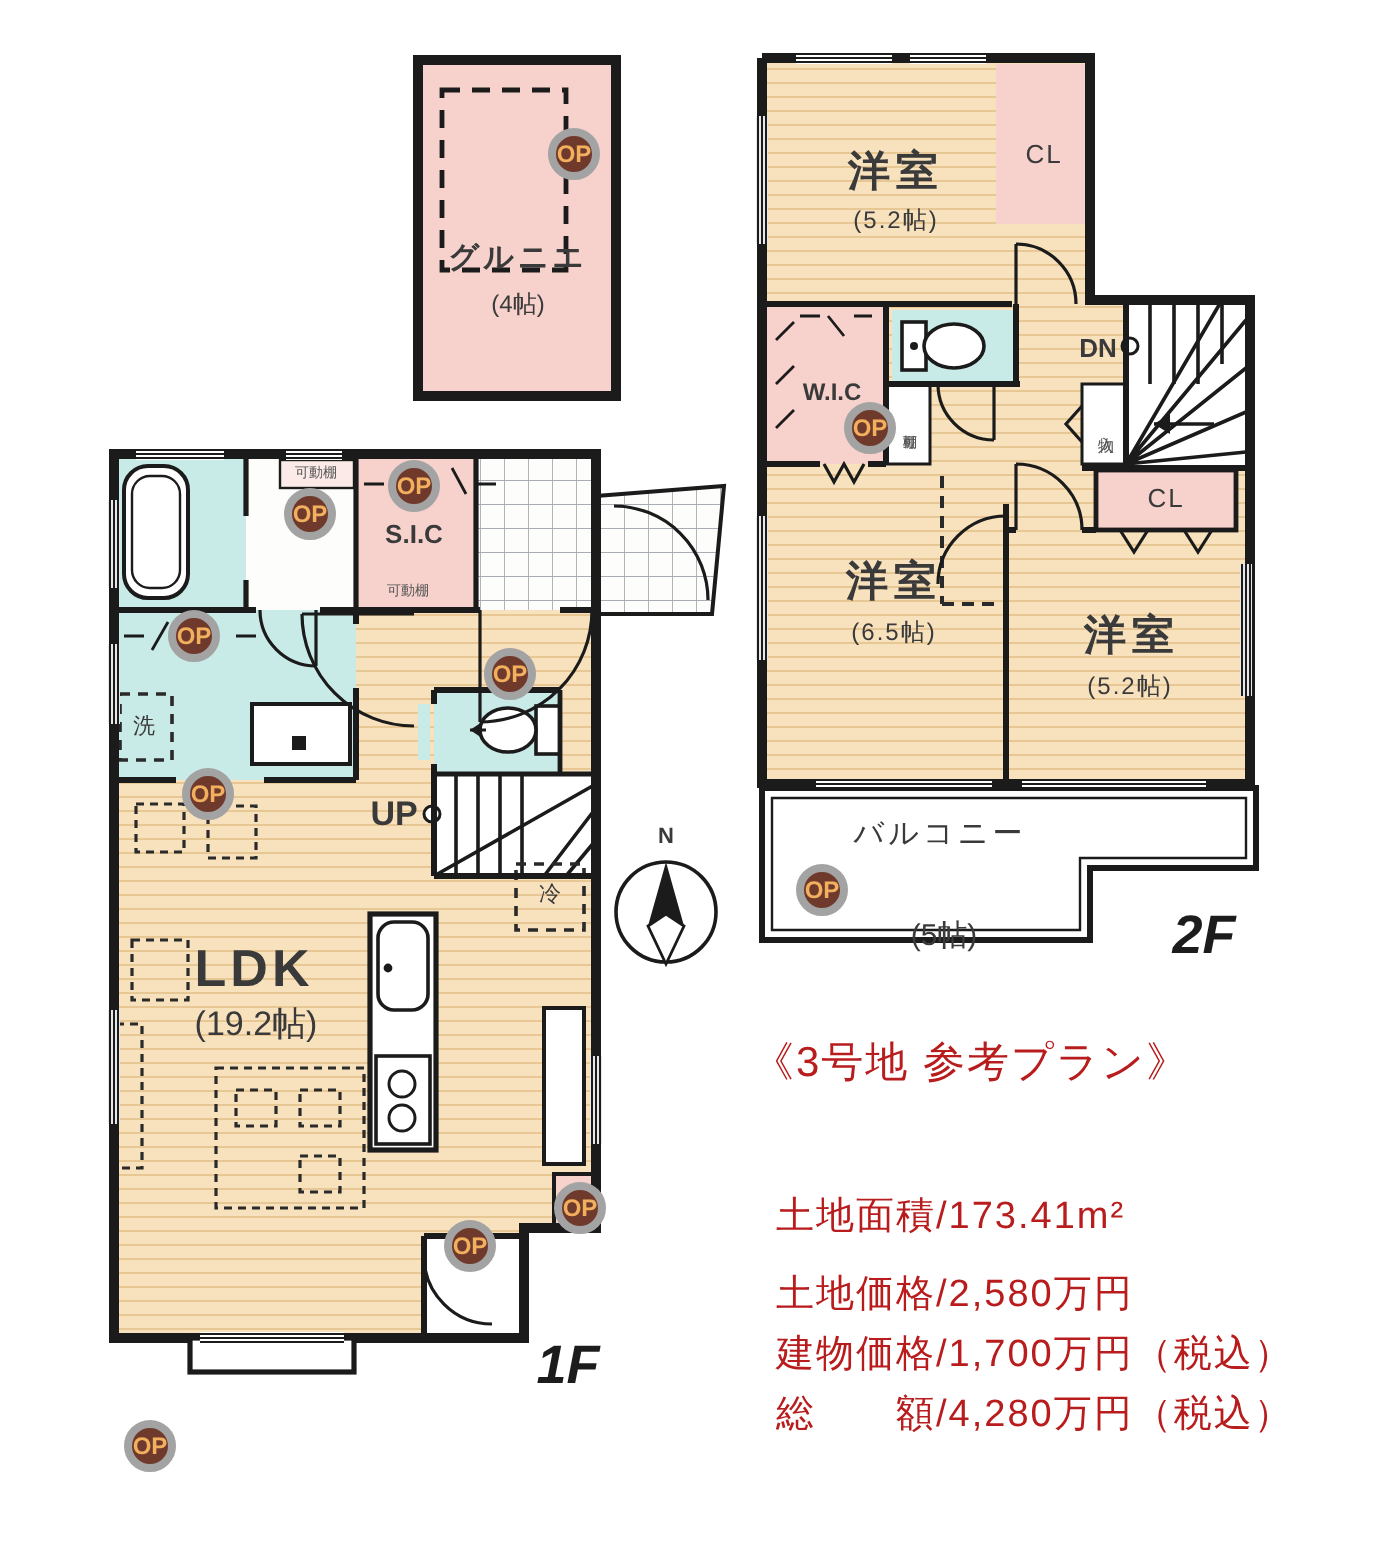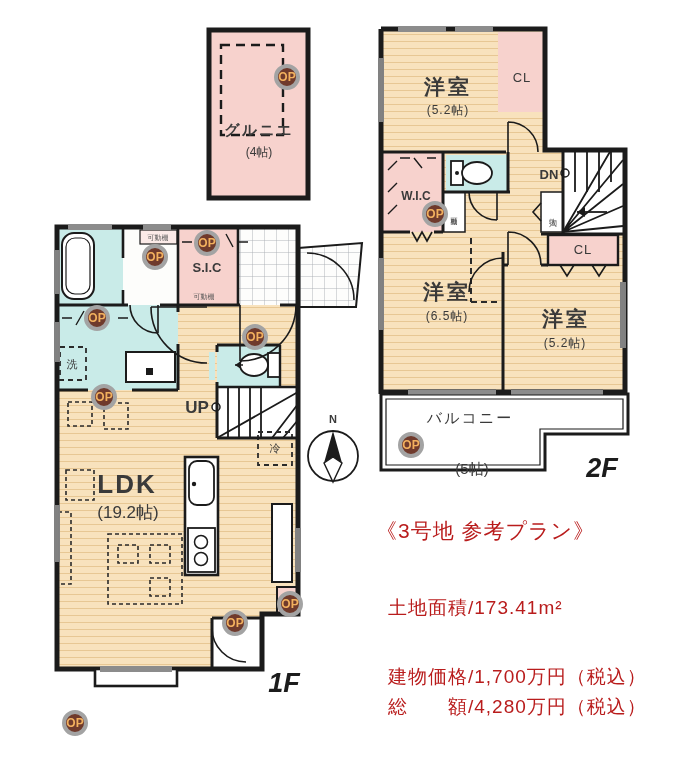--- a/index.html
+++ b/index.html
@@ -318,18 +318,19 @@
 <div class="op" style="left:97px;top:318px;">OP</div>
 <div class="op" style="left:104px;top:397px;">OP</div>
 <div class="op" style="left:255px;top:337px;">OP</div>
 <div class="op" style="left:235px;top:623px;">OP</div>
 <div class="op" style="left:290px;top:604px;">OP</div>
 <div class="op" style="left:435px;top:214px;">OP</div>
 <div class="op" style="left:411px;top:445px;">OP</div>
 
 <div class="info-line info-title" style="left:376px;top:517px;">《3号地 参考プラン》</div>
 <div class="info-line info-txt" style="left:388px;top:549px;margin-top:46px;">土地面積/173.41m²</div>
+<div class="info-line info-txt" style="left:388px;top:634px;">土地価格/2,580万円</div>
 <div class="info-line info-txt" style="left:388px;top:664px;">建物価格/1,700万円（税込）</div>
 <div class="info-line info-txt" style="left:388px;top:694px;">総　　額/4,280万円（税込）</div>
 
 <div class="op" style="left:75px;top:723px;">OP</div>
 
 </div>
 
 </body></html>

